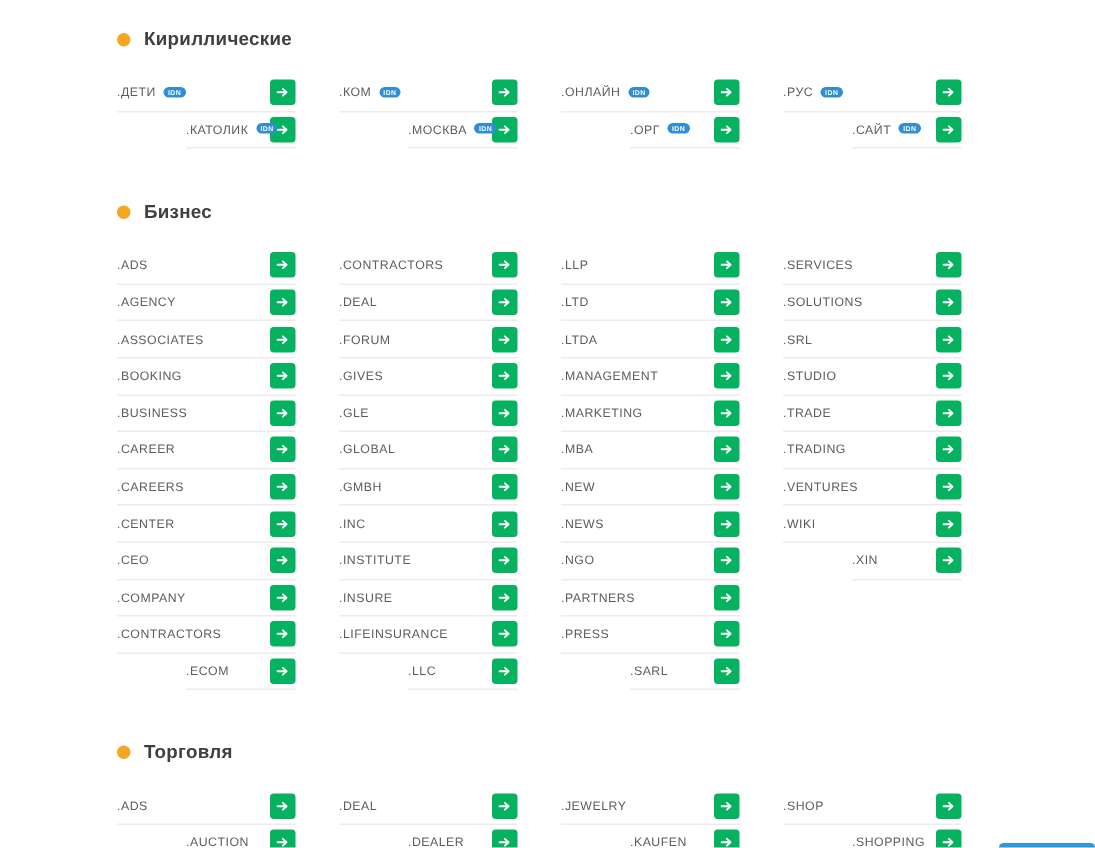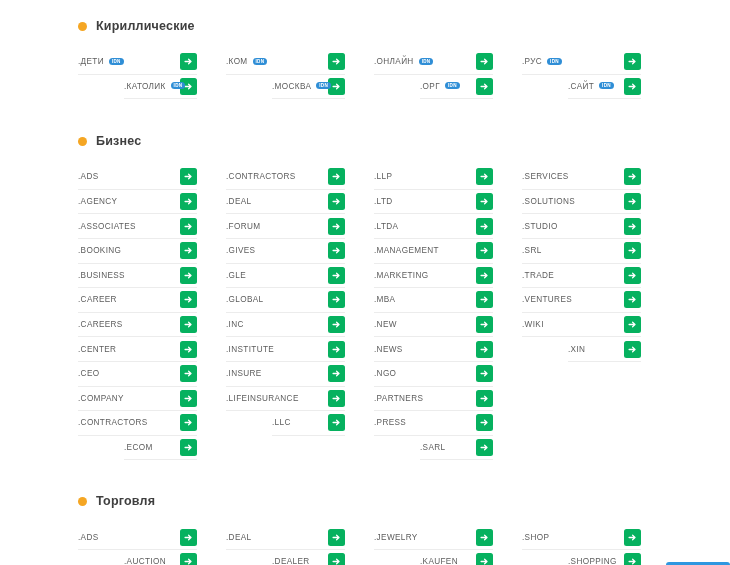--- a/index.html
+++ b/index.html
@@ -474,20 +474,32 @@
               <button class="go-btn">
                 <span>
                   <svg width="9" height="9" viewBox="0 0 10 10" aria-hidden="true">
                     <path d="M1.2 5 H7.4 M5.1 2.5 L7.8 5 L5.1 7.5" fill="none" stroke="#ffffff" stroke-width="1.4" stroke-linecap="round" stroke-linejoin="round"></path>
                   </svg>
                 </span>
               </button>
             </div>
             <div class="zone-row">
               <div class="zone-label-wrap">
+                <span class="zone-label">.GMBH</span>
+              </div>
+              <button class="go-btn">
+                <span>
+                  <svg width="9" height="9" viewBox="0 0 10 10" aria-hidden="true">
+                    <path d="M1.2 5 H7.4 M5.1 2.5 L7.8 5 L5.1 7.5" fill="none" stroke="#ffffff" stroke-width="1.4" stroke-linecap="round" stroke-linejoin="round"></path>
+                  </svg>
+                </span>
+              </button>
+            </div>
+            <div class="zone-row">
+              <div class="zone-label-wrap">
                 <span class="zone-label">.INC</span>
               </div>
               <button class="go-btn">
                 <span>
                   <svg width="9" height="9" viewBox="0 0 10 10" aria-hidden="true">
                     <path d="M1.2 5 H7.4 M5.1 2.5 L7.8 5 L5.1 7.5" fill="none" stroke="#ffffff" stroke-width="1.4" stroke-linecap="round" stroke-linejoin="round"></path>
                   </svg>
                 </span>
               </button>
             </div>
@@ -706,45 +718,57 @@
               <button class="go-btn">
                 <span>
                   <svg width="9" height="9" viewBox="0 0 10 10" aria-hidden="true">
                     <path d="M1.2 5 H7.4 M5.1 2.5 L7.8 5 L5.1 7.5" fill="none" stroke="#ffffff" stroke-width="1.4" stroke-linecap="round" stroke-linejoin="round"></path>
                   </svg>
                 </span>
               </button>
             </div>
             <div class="zone-row">
               <div class="zone-label-wrap">
+                <span class="zone-label">.SRL</span>
+              </div>
+              <button class="go-btn">
+                <span>
+                  <svg width="9" height="9" viewBox="0 0 10 10" aria-hidden="true">
+                    <path d="M1.2 5 H7.4 M5.1 2.5 L7.8 5 L5.1 7.5" fill="none" stroke="#ffffff" stroke-width="1.4" stroke-linecap="round" stroke-linejoin="round"></path>
+                  </svg>
+                </span>
+              </button>
+            </div>
+            <div class="zone-row">
+              <div class="zone-label-wrap">
                 <span class="zone-label">.STUDIO</span>
               </div>
               <button class="go-btn">
                 <span>
                   <svg width="9" height="9" viewBox="0 0 10 10" aria-hidden="true">
                     <path d="M1.2 5 H7.4 M5.1 2.5 L7.8 5 L5.1 7.5" fill="none" stroke="#ffffff" stroke-width="1.4" stroke-linecap="round" stroke-linejoin="round"></path>
                   </svg>
                 </span>
               </button>
             </div>
             <div class="zone-row">
               <div class="zone-label-wrap">
-                <span class="zone-label">.SRL</span>
-              </div>
-              <button class="go-btn">
-                <span>
-                  <svg width="9" height="9" viewBox="0 0 10 10" aria-hidden="true">
-                    <path d="M1.2 5 H7.4 M5.1 2.5 L7.8 5 L5.1 7.5" fill="none" stroke="#ffffff" stroke-width="1.4" stroke-linecap="round" stroke-linejoin="round"></path>
-                  </svg>
-                </span>
-              </button>
-            </div>
-            <div class="zone-row">
-              <div class="zone-label-wrap">
                 <span class="zone-label">.TRADE</span>
+              </div>
+              <button class="go-btn">
+                <span>
+                  <svg width="9" height="9" viewBox="0 0 10 10" aria-hidden="true">
+                    <path d="M1.2 5 H7.4 M5.1 2.5 L7.8 5 L5.1 7.5" fill="none" stroke="#ffffff" stroke-width="1.4" stroke-linecap="round" stroke-linejoin="round"></path>
+                  </svg>
+                </span>
+              </button>
+            </div>
+            <div class="zone-row">
+              <div class="zone-label-wrap">
+                <span class="zone-label">.TRADING</span>
               </div>
               <button class="go-btn">
                 <span>
                   <svg width="9" height="9" viewBox="0 0 10 10" aria-hidden="true">
                     <path d="M1.2 5 H7.4 M5.1 2.5 L7.8 5 L5.1 7.5" fill="none" stroke="#ffffff" stroke-width="1.4" stroke-linecap="round" stroke-linejoin="round"></path>
                   </svg>
                 </span>
               </button>
             </div>
             <div class="zone-row">

